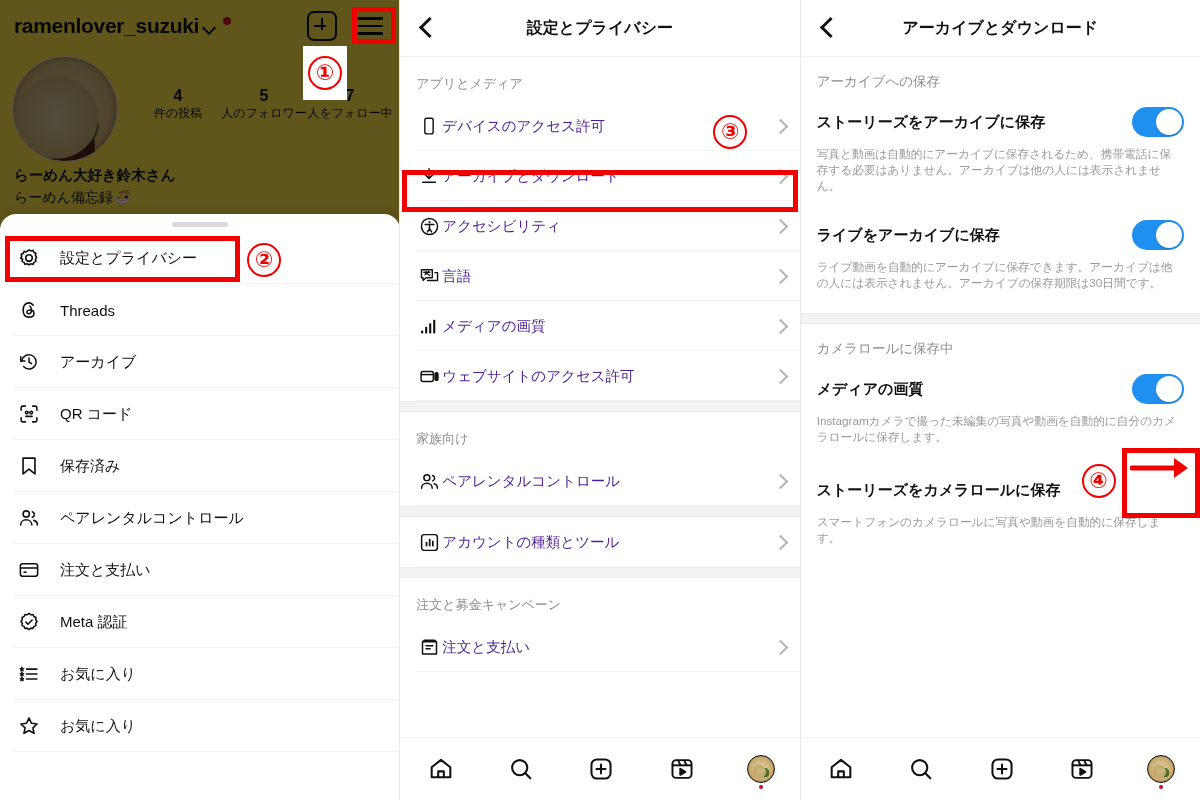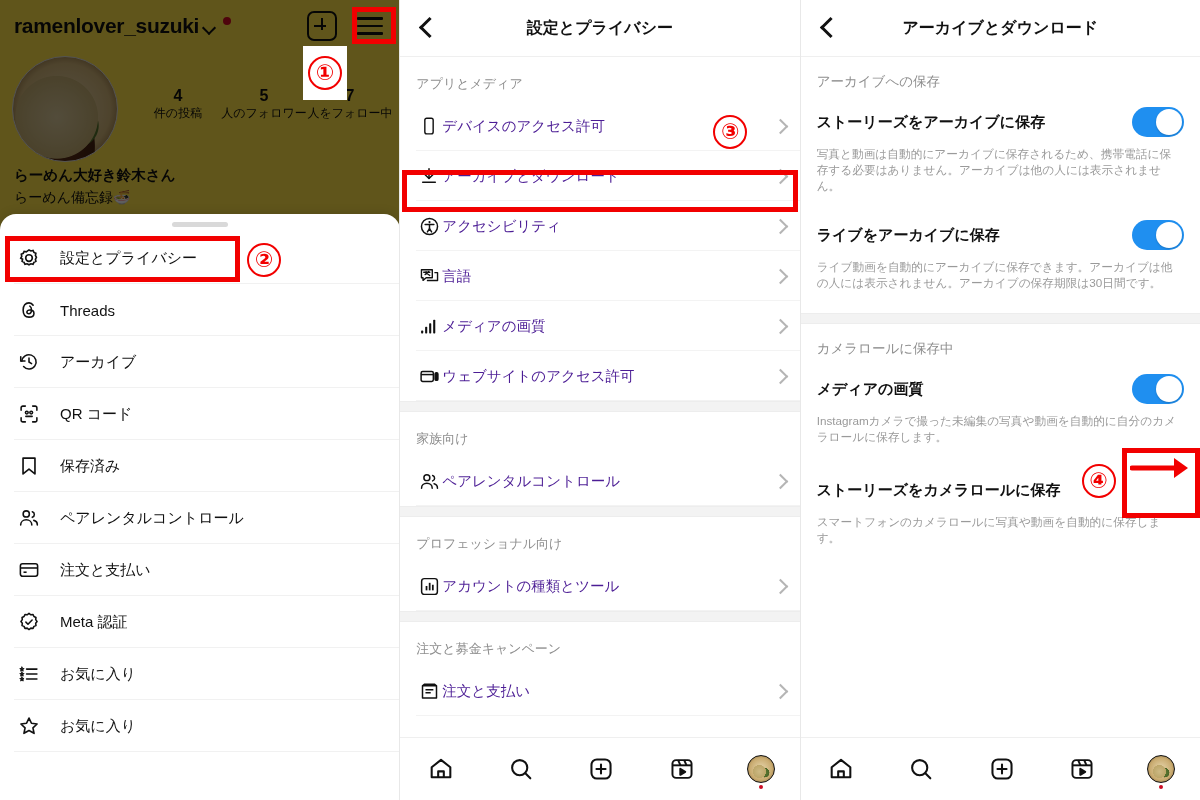--- a/index.html
+++ b/index.html
@@ -449,21 +449,20 @@
           <path d="M2.9 19.6c0-3.4 2.7-5.6 6.1-5.6s6.1 2.2 6.1 5.6"></path>
           <path d="M15.6 5.2a3.2 3.2 0 0 1 0 6.1"></path>
           <path d="M17.2 14.6c2.3.5 3.9 2.3 3.9 5"></path>
         </svg>
       </span>
       <span class="tx">ペアレンタルコントロール</span>
       <span class="chev"></span>
     </div>
 
     <div class="sec-gap"></div>
-    <div class="sec-head">プロフェッショナル向け</div>
 
     <div class="opt-row">
       <span class="ic">
         <svg width="21" height="21" viewBox="0 0 24 24" fill="none" stroke="#111" stroke-width="1.7" stroke-linejoin="round">
           <rect x="3" y="3" width="18" height="18" rx="3"></rect>
           <rect x="7.6" y="11.4" width="2" height="5" fill="#111" stroke="none"></rect>
           <rect x="11.2" y="7.8" width="2" height="8.6" fill="#111" stroke="none"></rect>
           <rect x="14.8" y="10" width="2" height="6.4" fill="#111" stroke="none"></rect>
         </svg>
       </span>

